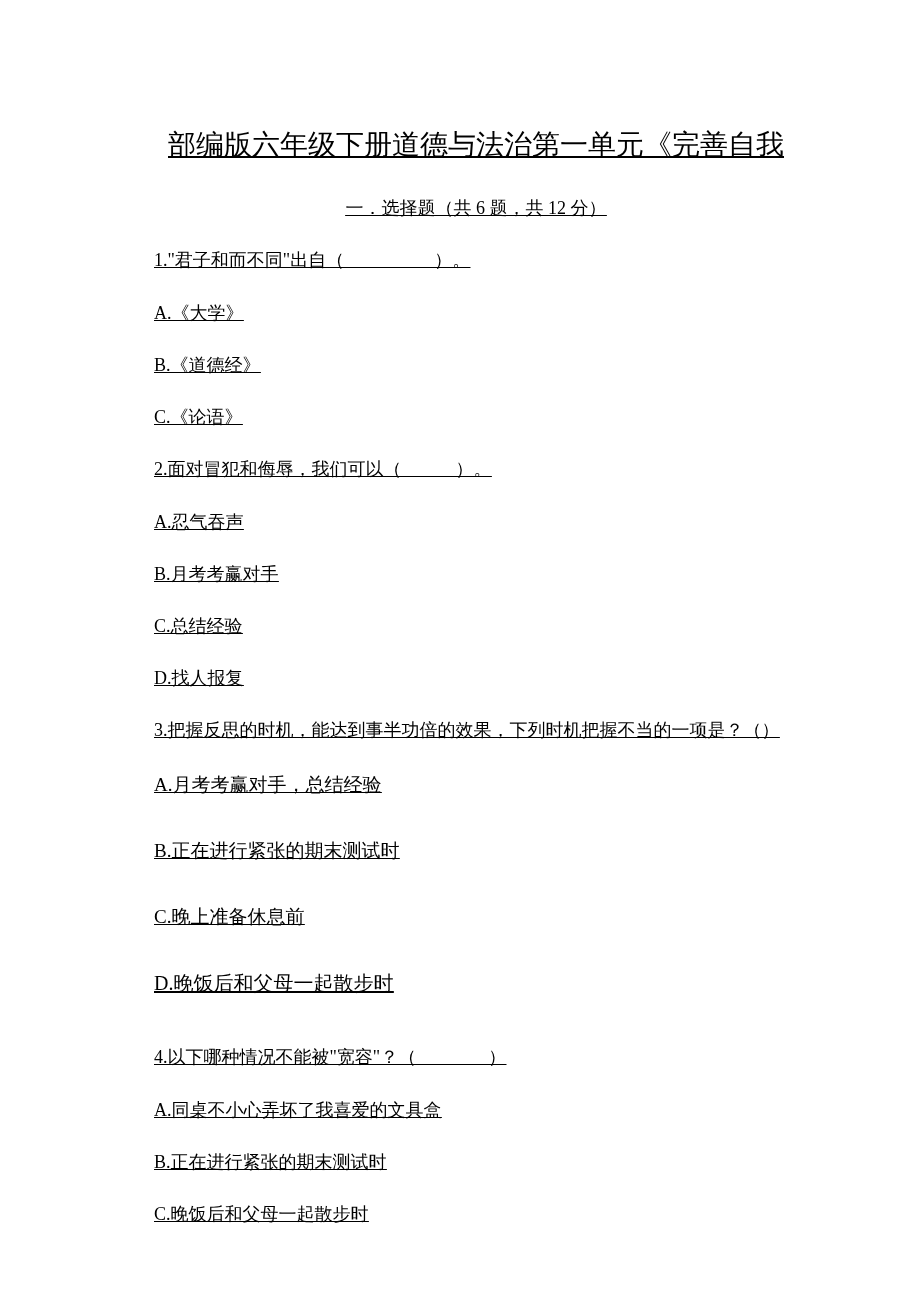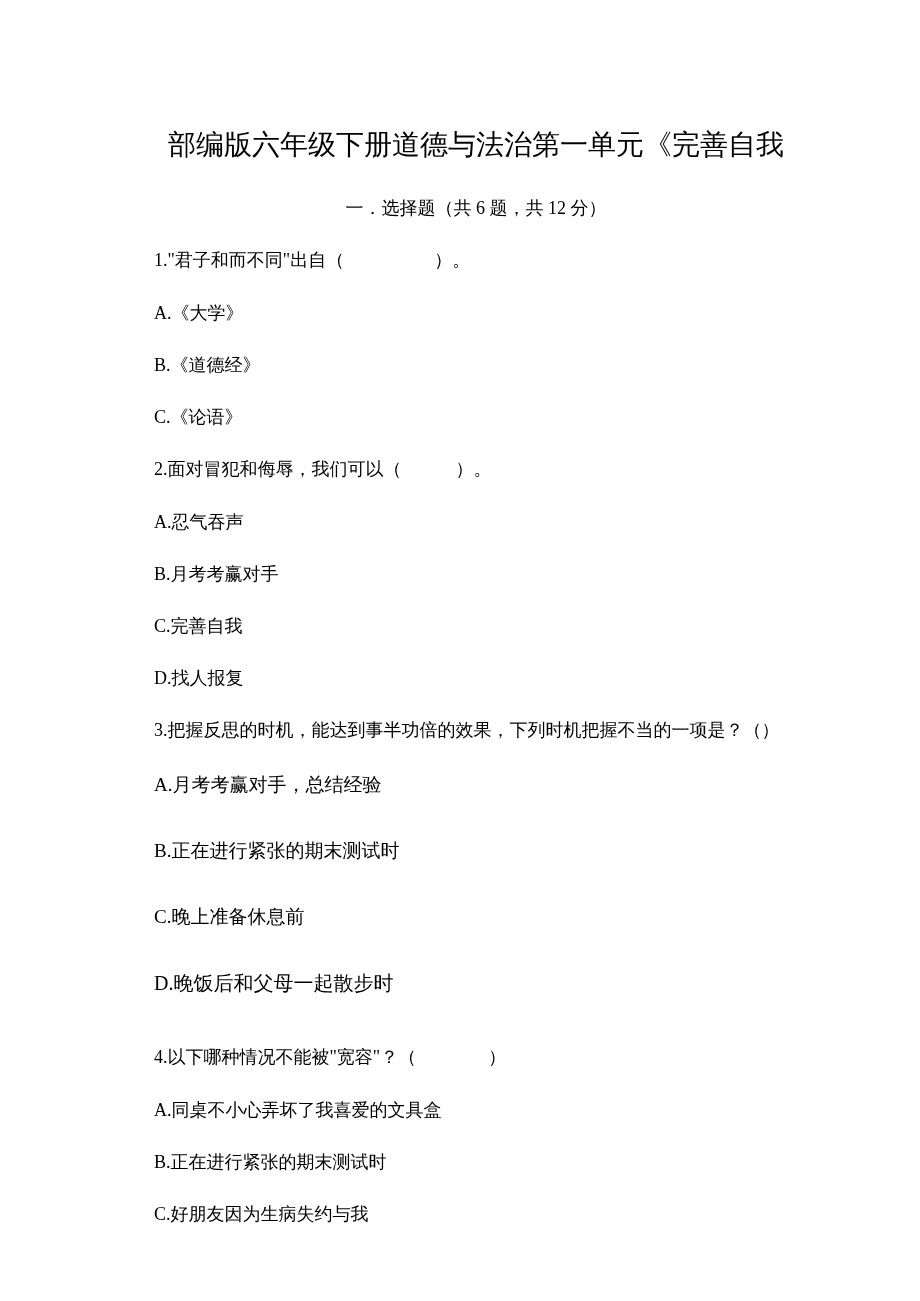--- a/index.html
+++ b/index.html
@@ -1,18 +1,19 @@
 <!DOCTYPE html>
 <html><head>
   <meta charset="utf-8">
   <style>
     * {
       margin: 8px;
       padding: 0;
       box-sizing: border-box;
+      text-decoration: underline;
     }
     body {
       background: #ffffff;
       font-family: "SimSun", "宋体", serif;
       width: 920px;
       height: 1301px;
       padding: 100px 130px 60px 130px;
       color: #000000;
     }
     .title {
@@ -56,25 +57,25 @@
 <div class="section-header">一．选择题（共 6 题，共 12 分）</div>
 
 <div class="question">1."君子和而不同"出自（　　　　　）。</div>
 <div class="option">A.《大学》</div>
 <div class="option">B.《道德经》</div>
 <div class="option">C.《论语》</div>
 
 <div class="question">2.面对冒犯和侮辱，我们可以（　　　）。</div>
 <div class="option">A.忍气吞声</div>
 <div class="option">B.月考考赢对手</div>
-<div class="option">C.完善自我</div>
+<div class="option">C.总结经验</div>
 <div class="option">D.找人报复</div>
 
 <div class="question">3.把握反思的时机，能达到事半功倍的效果，下列时机把握不当的一项是？（）</div>
 <div class="option-spaced">A.月考考赢对手，总结经验</div>
 <div class="option-spaced">B.正在进行紧张的期末测试时</div>
 <div class="option-spaced">C.晚上准备休息前</div>
 <div class="option-spaced-last">D.晚饭后和父母一起散步时</div>
 
 <div class="question">4.以下哪种情况不能被"宽容"？（　　　　）</div>
 <div class="option">A.同桌不小心弄坏了我喜爱的文具盒</div>
 <div class="option">B.正在进行紧张的期末测试时</div>
-<div class="option">C.好朋友因为生病失约与我</div>
+<div class="option">C.晚饭后和父母一起散步时</div>
 
 </body></html>

